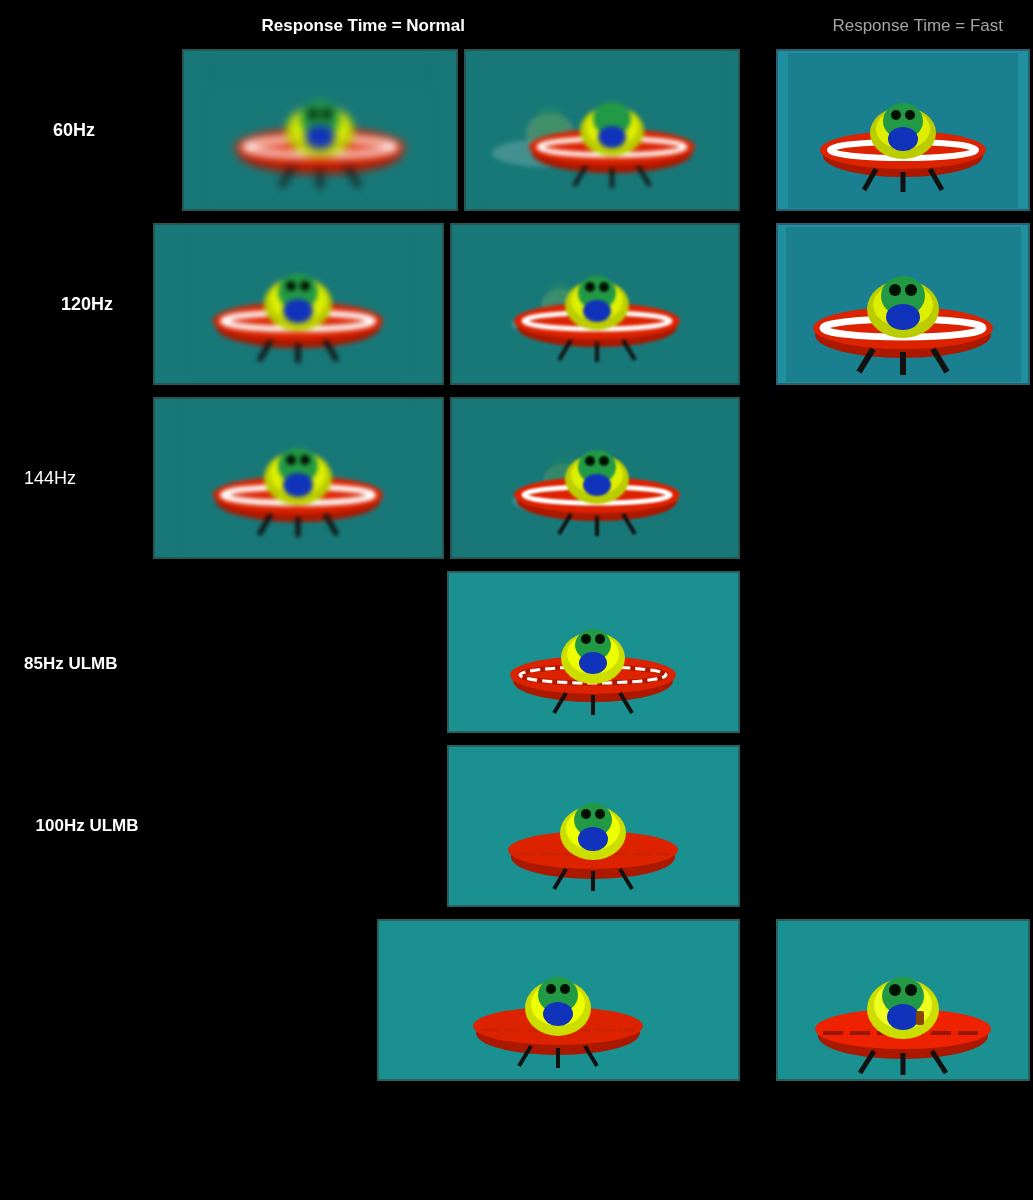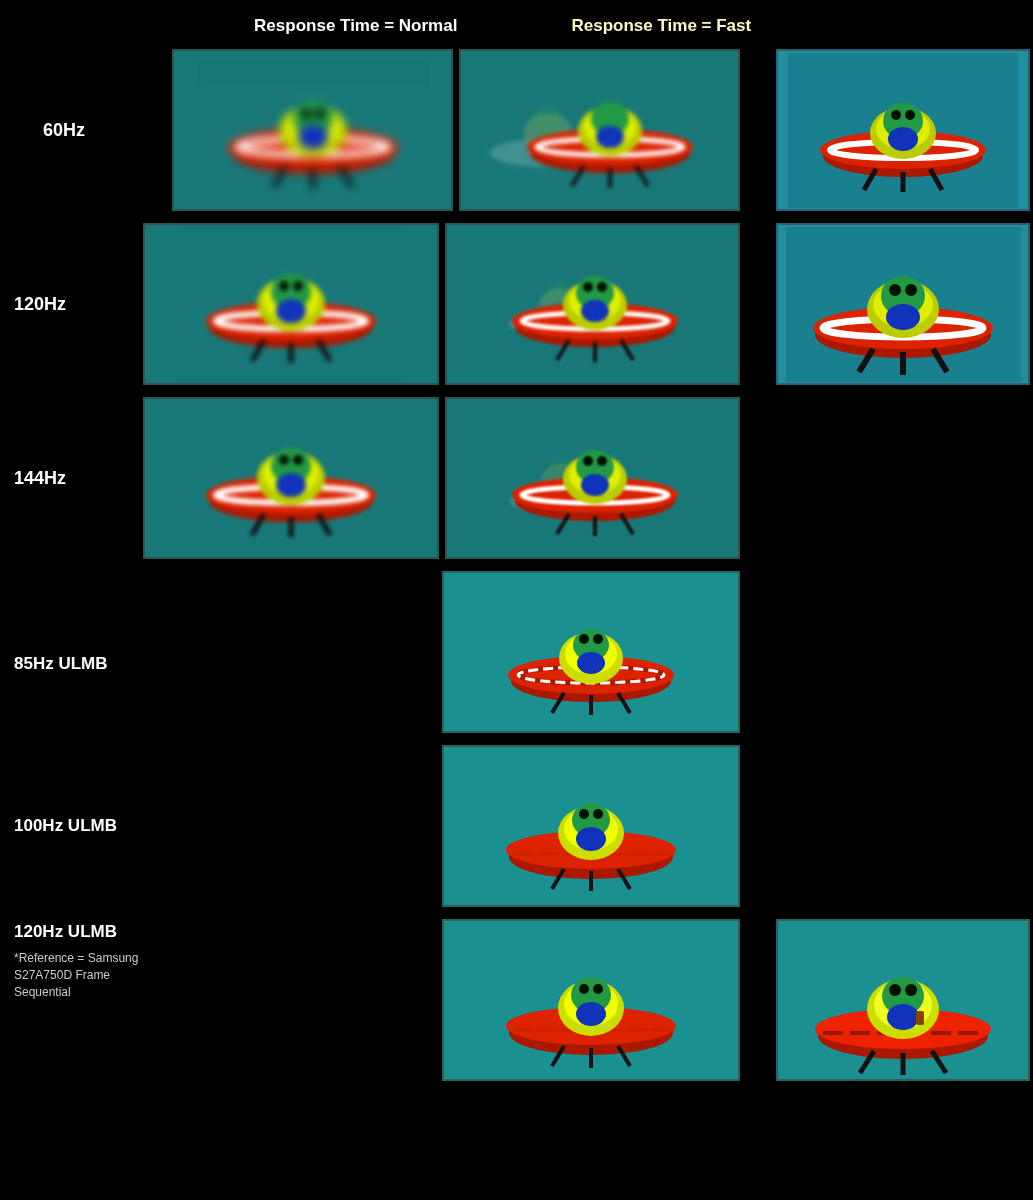--- a/index.html
+++ b/index.html
@@ -8,26 +8,26 @@
       color: #fff;
       font-family: Arial, sans-serif;
       width: 1033px;
       min-height: 1200px;
       position: relative;
     }
   </style>
 </head>
 <body>
 
-<div style="position:absolute; top:0; left:0; width:1033px; background:#000;">
+<div style="position:absolute; top:0; left:0; width:1033px; background:#000;padding-left:10px;">
 
   <div style="display:flex; padding: 16px 0 10px 0;">
     <div style="width:140px;"></div>
     <div style="flex:1; text-align:center; font-weight:bold; font-size:17px; color:#fff;">Response Time = Normal</div>
-    <div style="flex:1; text-align:left; font-weight:bold; font-size:17px; color:#fef9c3;">Response Time = Fast</div>
+    <div style="flex:1; text-align:right; font-weight:normal; font-size:17px; color:#a3a3a3;">Response Time = Fast</div>
     <div style="width:30px;"></div>
   </div>
 
   <div style="display:flex; align-items:center; margin-bottom:6px;margin-left:29px;">
     <div style="width:140px; font-weight:bold; font-size:18px; color:#fff; padding-left:14px;">60Hz</div>
     <div style="flex:1; padding:3px;">
       <div style="background:#187878; height:162px; border:2px solid #2a5555; overflow:hidden; display:flex; align-items:center; justify-content:center;">
         <svg width="230" height="155" viewBox="0 0 230 155" style="filter:blur(4px);">
           <rect width="230" height="155" fill="#187878"></rect>
 
@@ -88,21 +88,21 @@
           <ellipse cx="115" cy="86" rx="15" ry="12" fill="#1133bb"></ellipse>
           <line x1="88" y1="116" x2="76" y2="137" stroke="#111" stroke-width="5"></line>
           <line x1="115" y1="119" x2="115" y2="139" stroke="#111" stroke-width="5"></line>
           <line x1="142" y1="116" x2="154" y2="137" stroke="#111" stroke-width="5"></line>
         </svg>
       </div>
     </div>
   </div>
 
   <div style="display:flex; align-items:center; margin-bottom:6px;">
-    <div style="width:140px; font-weight:bold; font-size:18px; color:#fff; padding-left:14px;">120Hz</div>
+    <div style="width:140px; font-weight:bold; font-size:18px; color:#fff; padding-left:14px;text-align:center;">120Hz</div>
     <div style="flex:1; padding:3px;">
       <div style="background:#187878; height:162px; border:2px solid #2a5555; overflow:hidden; display:flex; align-items:center; justify-content:center;">
         <svg width="230" height="155" viewBox="0 0 230 155" style="filter:blur(2.5px);">
           <rect width="230" height="155" fill="#187878"></rect>
           <ellipse cx="115" cy="100" rx="82" ry="21" fill="#aa1800"></ellipse>
           <ellipse cx="115" cy="94" rx="85" ry="19" fill="#dd2200"></ellipse>
           <ellipse cx="115" cy="94" rx="75" ry="8" fill="none" stroke="white" stroke-width="6"></ellipse>
           <ellipse cx="115" cy="77" rx="34" ry="27" fill="#bbcc00"></ellipse>
           <ellipse cx="115" cy="73" rx="28" ry="21" fill="#ddee00"></ellipse>
           <ellipse cx="115" cy="65" rx="20" ry="18" fill="#229944"></ellipse>
@@ -155,21 +155,21 @@
           <ellipse cx="117" cy="90" rx="17" ry="13" fill="#1133bb"></ellipse>
           <line x1="87" y1="122" x2="73" y2="145" stroke="#111" stroke-width="6"></line>
           <line x1="117" y1="125" x2="117" y2="148" stroke="#111" stroke-width="6"></line>
           <line x1="147" y1="122" x2="161" y2="145" stroke="#111" stroke-width="6"></line>
         </svg>
       </div>
     </div>
   </div>
 
   <div style="display:flex; align-items:center; margin-bottom:6px;">
-    <div style="width:140px; font-weight:bold; font-size:18px; color:#fff; padding-left:14px;">144Hz</div>
+    <div style="width:140px; font-weight:normal; font-size:18px; color:#fff; padding-left:14px;">144Hz</div>
     <div style="flex:1; padding:3px;">
       <div style="background:#187878; height:162px; border:2px solid #2a5555; overflow:hidden; display:flex; align-items:center; justify-content:center;">
         <svg width="230" height="155" viewBox="0 0 230 155" style="filter:blur(2px);">
           <rect width="230" height="155" fill="#187878"></rect>
           <ellipse cx="115" cy="100" rx="82" ry="21" fill="#aa1800"></ellipse>
           <ellipse cx="115" cy="94" rx="85" ry="19" fill="#dd2200"></ellipse>
           <ellipse cx="115" cy="94" rx="75" ry="8" fill="none" stroke="white" stroke-width="6"></ellipse>
           <ellipse cx="115" cy="77" rx="34" ry="27" fill="#bbcc00"></ellipse>
           <ellipse cx="115" cy="73" rx="28" ry="21" fill="#ddee00"></ellipse>
           <ellipse cx="115" cy="65" rx="20" ry="18" fill="#229944"></ellipse>
@@ -231,21 +231,21 @@
           <line x1="115" y1="120" x2="115" y2="140" stroke="#111" stroke-width="4"></line>
           <line x1="142" y1="118" x2="154" y2="138" stroke="#111" stroke-width="4"></line>
         </svg>
       </div>
     </div>
     <div style="width:30px;"></div>
     <div style="width:260px;"></div>
   </div>
 
   <div style="display:flex; align-items:center; margin-bottom:6px;">
-    <div style="width:140px; font-weight:bold; font-size:17px; color:#fff; padding-left:14px;">100Hz ULMB</div>
+    <div style="width:140px; font-weight:bold; font-size:17px; color:#fff; padding-left:14px;text-align:center;">100Hz ULMB</div>
     <div style="flex:1;"></div>
     <div style="flex:1; padding:3px;">
       <div style="background:#1a9090; height:162px; border:2px solid #2a6060; overflow:hidden; display:flex; align-items:center; justify-content:center;">
         <svg width="230" height="155" viewBox="0 0 230 155">
           <rect width="230" height="155" fill="#1a9090"></rect>
           <ellipse cx="115" cy="108" rx="82" ry="22" fill="#aa1800"></ellipse>
           <ellipse cx="115" cy="101" rx="85" ry="19" fill="#dd2200"></ellipse>
 
           <line x1="40" y1="105" x2="58" y2="105" stroke="#cc2200" stroke-width="3"></line>
           <line x1="63" y1="105" x2="81" y2="105" stroke="#cc2200" stroke-width="3"></line>
@@ -264,24 +264,20 @@
           <line x1="115" y1="122" x2="115" y2="142" stroke="#111" stroke-width="4"></line>
           <line x1="142" y1="120" x2="154" y2="140" stroke="#111" stroke-width="4"></line>
         </svg>
       </div>
     </div>
     <div style="width:30px;"></div>
     <div style="width:260px;"></div>
   </div>
 
   <div style="display:flex; align-items:flex-start; margin-bottom:10px;">
-    <div style="width:140px; padding-left:14px; padding-top:6px;">
-      <div style="font-weight:bold; font-size:17px; color:#fff;">120Hz ULMB</div>
-      <div style="font-size:12px; color:#ccc; margin-top:8px; line-height:1.4;">*Reference = Samsung S27A750D Frame Sequential</div>
-    </div>
     <div style="flex:1;"></div>
     <div style="flex:1; padding:3px;">
       <div style="background:#1a9090; height:162px; border:2px solid #2a6060; overflow:hidden; display:flex; align-items:center; justify-content:center;">
         <svg width="230" height="155" viewBox="0 0 230 155">
           <rect width="230" height="155" fill="#1a9090"></rect>
           <ellipse cx="115" cy="110" rx="82" ry="22" fill="#aa1800"></ellipse>
           <ellipse cx="115" cy="103" rx="85" ry="19" fill="#dd2200"></ellipse>
 
           <line x1="38" y1="107" x2="56" y2="107" stroke="#cc2200" stroke-width="3"></line>
           <line x1="61" y1="107" x2="79" y2="107" stroke="#cc2200" stroke-width="3"></line>

